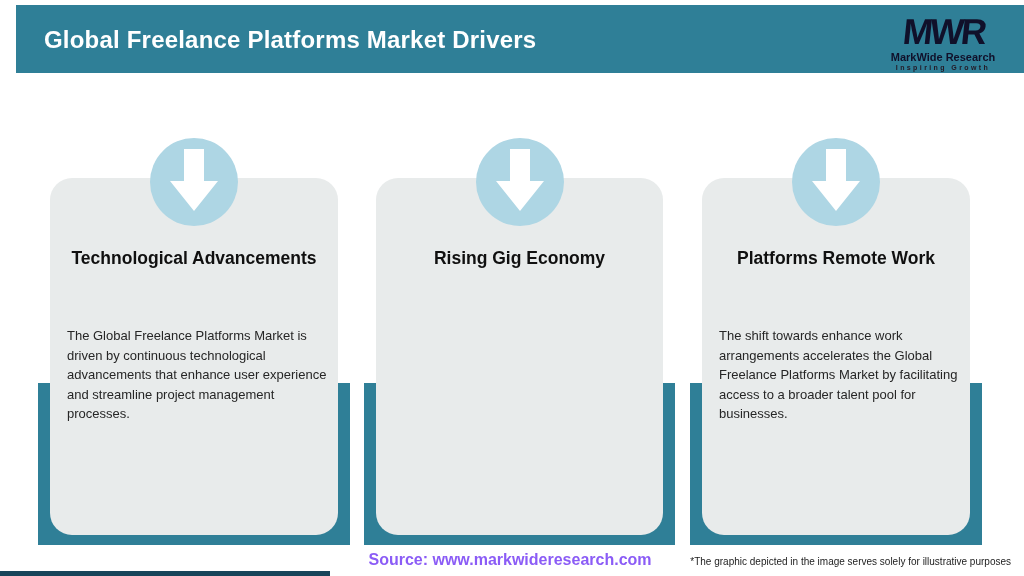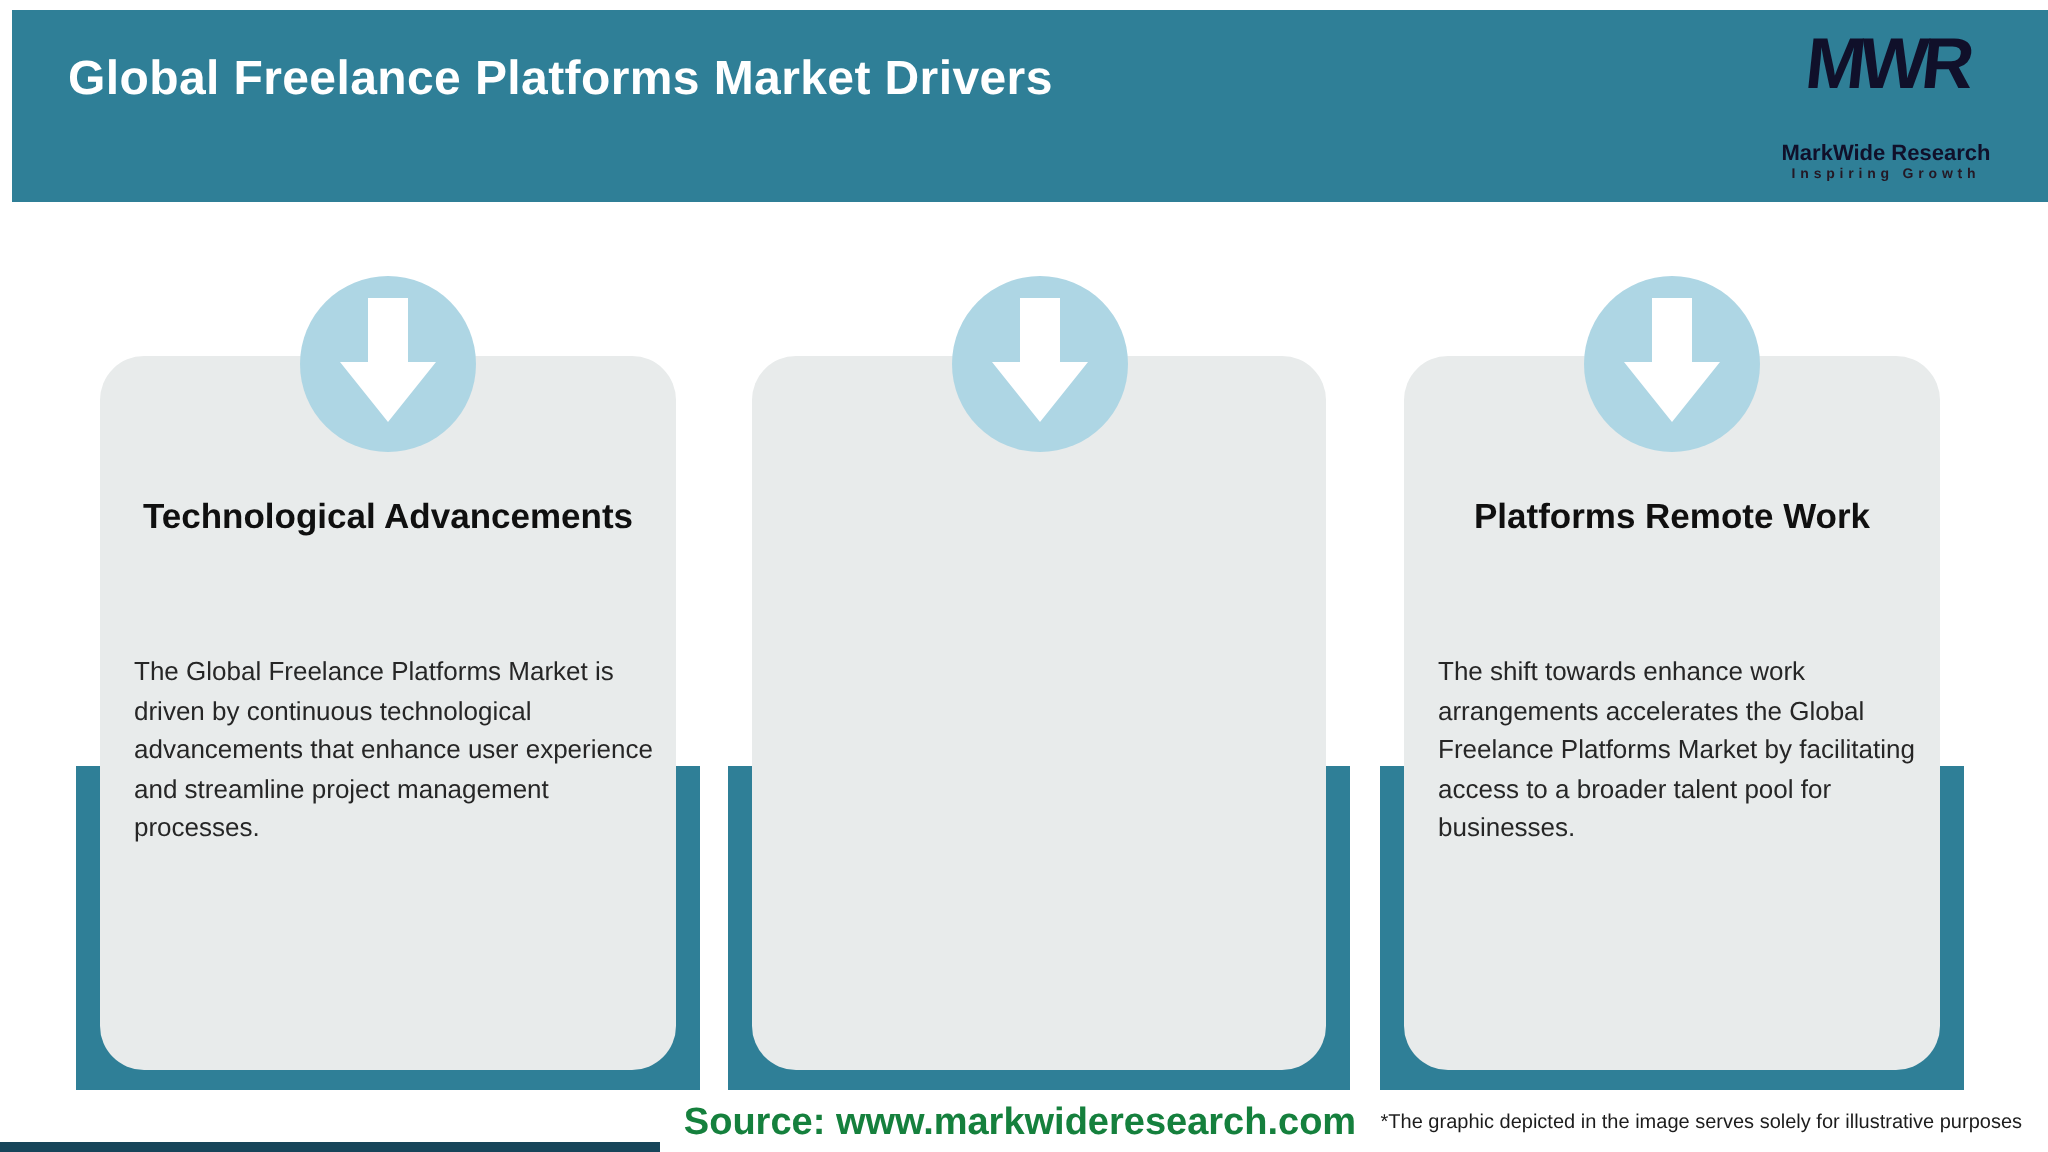--- a/index.html
+++ b/index.html
@@ -3,36 +3,36 @@
 <meta charset="utf-8">
 <style>
   html,body{margin:0;padding:0;}
   body{
     width:1024px;height:576px;position:relative;overflow:hidden;
     background:#ffffff;
     font-family:"Liberation Sans", sans-serif;
   }
   
   .header{
-    position:absolute;left:6px;top:5px;right:0;height:96px;
+    position:absolute;left:16px;top:5px;right:0;height:68px;
     background:#2f7f97;
   }
   .header-title{
     position:absolute;left:28px;top:21px;
     color:#ffffff;font-size:24px;font-weight:bold;letter-spacing:.2px;
   }
   .logo{
     position:absolute;right:16px;top:8px;width:130px;text-align:center;
     color:#15152b;
   }
   .logo-acronym{
     font-size:36px;line-height:38px;font-weight:900;letter-spacing:-3px;
     transform:skewX(-6deg);display:inline-block;color:#10102a;
   }
-  .logo-name{font-size:11px;font-weight:bold;line-height:12px;color:#10102a;margin-top:20px;}
+  .logo-name{font-size:11px;font-weight:bold;line-height:12px;color:#10102a;}
   .logo-tagline{font-size:7px;font-weight:bold;letter-spacing:2.4px;line-height:10px;color:#241824;}
   
   .card-wrap{position:absolute;top:178px;height:357px;}
   .card-wrap.c1{left:50px;width:288px;}
   .card-wrap.c2{left:376px;width:287px;}
   .card-wrap.c3{left:702px;width:268px;}
   .card-backdrop{
     position:absolute;left:-12px;right:-12px;top:205px;height:162px;
     background:#2f7f97;
   }
@@ -50,21 +50,21 @@
     position:absolute;top:70px;left:8px;right:8px;
     text-align:center;font-size:17.5px;font-weight:bold;color:#101010;
   }
   .card-body{
     position:absolute;top:148px;left:17px;right:9px;
     font-size:13px;line-height:19.6px;color:#262626;
   }
   
   .source-line{
     position:absolute;left:330px;width:360px;top:551px;text-align:center;
-    font-size:19px;font-weight:bold;color:#15803d;
+    font-size:16px;font-weight:bold;color:#8b5cf6;
   }
   .disclaimer{
     position:absolute;right:13px;top:556px;
     font-size:10px;color:#1c1c1c;text-align:right;
   }
   .bottom-left-bar{
     position:absolute;left:0;top:571px;width:330px;height:5px;
     background:#17455a;
   }
 </style>
@@ -94,20 +94,21 @@
 </div>
 
 <div class="card-wrap c2">
   <div class="card-backdrop"></div>
   <div class="card">
     <div class="card-circle">
       <svg class="arrow-icon" width="48" height="66" viewBox="0 0 48 66">
         <path d="M14 0 H34 V32 H48 L24 62 L0 32 H14 Z" fill="#ffffff"></path>
       </svg>
     </div>
+    <div class="card-title">Rising Gig Economy</div>
   </div>
 </div>
 
 <div class="card-wrap c3">
   <div class="card-backdrop"></div>
   <div class="card">
     <div class="card-circle">
       <svg class="arrow-icon" width="48" height="66" viewBox="0 0 48 66">
         <path d="M14 0 H34 V32 H48 L24 62 L0 32 H14 Z" fill="#ffffff"></path>
       </svg>

